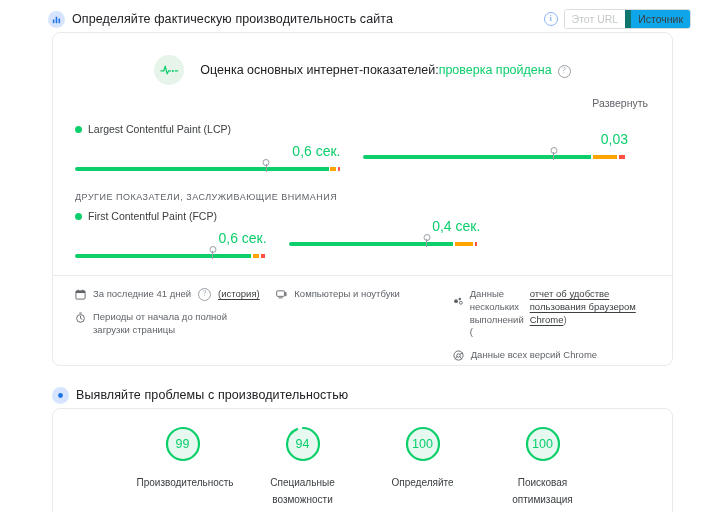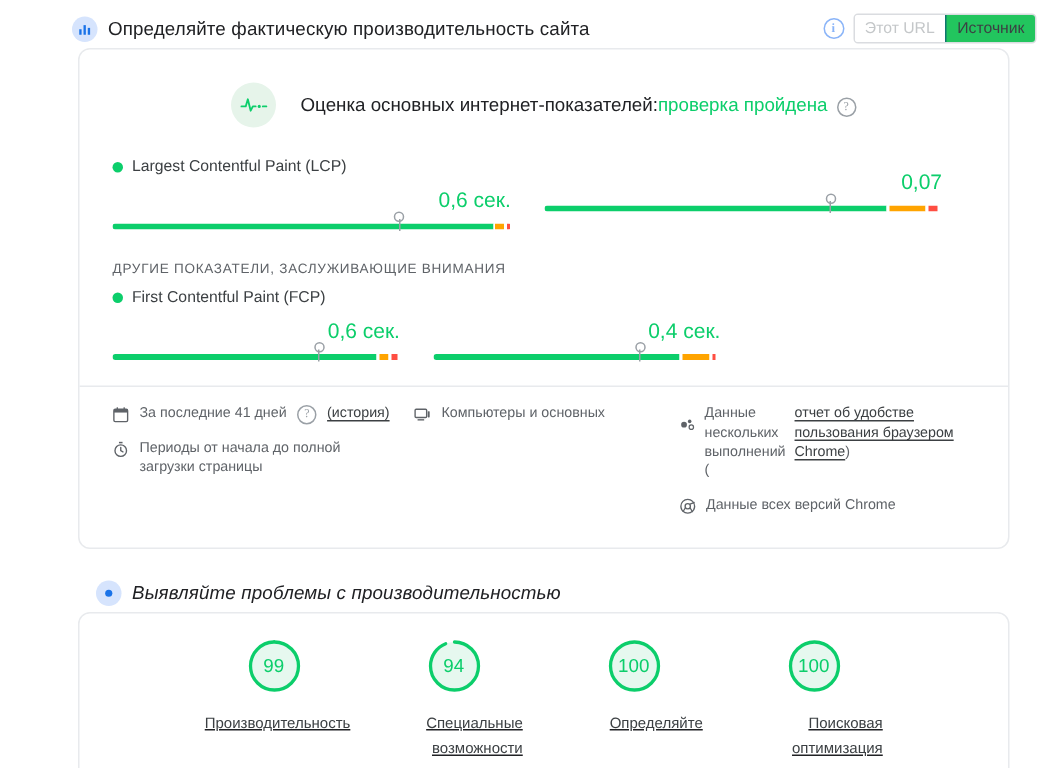--- a/index.html
+++ b/index.html
@@ -34,21 +34,21 @@
     border:1.2px solid #8ab4f8;color:#8ab4f8;
     font-size:8.5px;line-height:11px;text-align:center;font-weight:700;
     font-family:"Liberation Serif",serif;
   }
   .seg{display:flex;border:1px solid #dadce0;border-radius:3px;overflow:hidden;height:18px;}
   .seg div{
     font-size:10.5px;line-height:18px;padding:0 7px;
     color:#5f6368;background:#fff;white-space:nowrap;
   }
   .seg div.muted{color:#c4c7c9;}
-  .seg div.active{background:#22c55e;color:#3c4043;border-left:1px solid #0f766e;}
+  .seg div.active{background:#0ea5e9;color:#3c4043;border-left:6px solid #0f766e;}
 
   
   .card{
     position:absolute;left:52px;right:32px;
     border:1px solid #e8eaed;border-radius:8px;background:#fff;
   }
   #card-field{top:32px;height:332px;}
   #card-lab{top:408px;height:118px;}
 
   
@@ -64,21 +64,21 @@
     border:1px solid #9aa0a6;color:#9aa0a6;font-size:8px;line-height:10px;
     text-align:center;margin-left:6px;vertical-align:1px;
     font-family:"Liberation Serif",serif;
   }
   .expand{
     text-align:right;padding:6px 24px 0 0;font-size:10.5px;color:#5f6368;
   }
 
   
   .metrics{display:flex;padding:14px 22px 0 22px;}
-  .metrics.secondary{padding-top:8px;align-items:flex-end;}
+  .metrics.secondary{padding-top:8px;}
   .metric{flex:1 1 0;padding-right:22px;min-width:0;}
   .metrics.secondary .metric{flex:0 0 33.33%;}
   .m-head{display:flex;align-items:center;gap:6px;font-size:10.5px;white-space:nowrap;}
   .dot{width:7px;height:7px;border-radius:50%;background:#0cce6b;flex:none;}
   .m-name{color:#3c4043;text-underline-offset:2px;}
   .flask{flex:none}
   .m-val{
     text-align:right;font-size:14px;color:#0cce6b;margin:8px 0 5px;
     font-family:"Liberation Sans",sans-serif;
   }
@@ -109,21 +109,21 @@
   .meta-col{flex:1 1 0;padding-right:10px;}
   .meta-col.wide{flex:1.15 1 0;}
   .meta-row{display:flex;align-items:flex-start;gap:7px;margin-bottom:10px;line-height:1.35;}
   .meta-row svg{flex:none;margin-top:1px;}
   .meta-row a,.meta-link{color:#3c4043;text-decoration:underline;text-underline-offset:2px;}
   .runs{display:flex;gap:6px;}
   .runs .lbl{width:62px;}
 
   
   .scores{display:flex;justify-content:center;gap:28px;padding:16px 0 0;}
-  .score{width:92px;text-align:right;text-decoration:underline;}
+  .score{width:92px;text-align:center;}
   .gauge{
     width:38px;height:38px;margin:0 auto;position:relative;
   }
   .gauge svg{display:block;transform:rotate(-90deg);}
   .gauge span{
     position:absolute;inset:0;display:flex;align-items:center;justify-content:center;
     font-size:12.5px;color:#0cce6b;
   }
   .score-label{font-size:10px;color:#3c4043;margin-top:11px;line-height:1.7;}
 </style>
@@ -156,20 +156,21 @@
       <span class="cwv-ico">
         <svg width="19" height="12" viewBox="0 0 20 12">
           <path d="M1 7 L4 7 L5.5 2 L7.5 10 L9 7 L11 7" fill="none" stroke="#0cce6b" stroke-width="1.3" stroke-linecap="round" stroke-linejoin="round"></path>
           <circle cx="13.5" cy="7" r="1.1" fill="#0cce6b"></circle>
           <path d="M16 7 L18.5 7" stroke="#0cce6b" stroke-width="1.3" stroke-linecap="round"></path>
         </svg>
       </span>
       <span class="cwv-text"><span>Оценка основных интернет-показателей:</span><span class="pass">проверка пройдена</span><span class="q-ico">?</span></span>
     </div>
 
+    <div class="expand">Развернуть</div>
 
     <div class="metrics">
       <div class="metric">
         <div class="m-head">
           <span class="dot"></span>
           <span class="m-name">Largest Contentful Paint (LCP)</span>
         </div>
         <div class="m-val">0,6 сек.</div>
         <div class="bar-wrap">
           <div class="bar">
@@ -178,21 +179,21 @@
               <i class="s-avg" style="width:2.1%"></i>
               <i class="gap" style="width:.7%"></i>
               <i class="s-poor" style="width:1%"></i>
             </div>
           <span class="needle" style="left:72%"></span>
         </div>
       </div>
 
 
       <div class="metric">
-        <div class="m-val">0,07</div>
+        <div class="m-val">0,03</div>
         <div class="bar-wrap">
           <div class="bar">
               <i class="s-good" style="width:86%"></i>
               <i class="gap" style="width:.8%"></i>
               <i class="s-avg" style="width:9%"></i>
               <i class="gap" style="width:.8%"></i>
               <i class="s-poor" style="width:2.4%"></i>
             </div>
           <span class="needle" style="left:72%"></span>
         </div>
@@ -262,21 +263,21 @@
         </div>
       </div>
 
       <div class="meta-col">
         <div class="meta-row">
           <svg width="11" height="11" viewBox="0 0 12 12">
             <rect x=".8" y="2" width="8.4" height="6" rx=".8" fill="none" stroke="#5f6368" stroke-width="1"></rect>
             <rect x="2.6" y="9.2" width="4.8" height="1" fill="#5f6368"></rect>
             <rect x="10" y="3.4" width="1.4" height="4.6" rx=".5" fill="#5f6368"></rect>
           </svg>
-          <span>Компьютеры и основных</span>
+          <span>Компьютеры и ноутбуки</span>
         </div>
       </div>
 
       <div class="meta-col wide">
         <div class="meta-row runs">
           <svg width="11" height="11" viewBox="0 0 12 12" style="margin-top:8px">
             <circle cx="3.3" cy="5.6" r="2.1" fill="#5f6368"></circle>
             <circle cx="7.4" cy="3.2" r="1.3" fill="#5f6368"></circle>
             <circle cx="8.6" cy="7.4" r="1.6" fill="none" stroke="#5f6368" stroke-width=".9"></circle>
           </svg>
@@ -288,21 +289,21 @@
             <circle cx="6" cy="6" r="5" fill="none" stroke="#5f6368" stroke-width="1"></circle>
             <circle cx="6" cy="6" r="1.9" fill="none" stroke="#5f6368" stroke-width="1"></circle>
             <path d="M7.6 4.4 L11 3.2 M4.4 6.9 L2.4 10.2 M7.6 7 L9.6 10.3" stroke="#5f6368" stroke-width=".9"></path>
           </svg>
           <span>Данные всех версий Chrome</span>
         </div>
       </div>
     </div>
   </div>
 
-  <div class="sec-head" style="position:absolute;top:376px;left:16px;right:0;font-style:italic;">
+  <div class="sec-head" style="position:absolute;top:376px;left:4px;right:0;">
     <span class="badge" style="top:11px">
       <svg width="11" height="11" viewBox="0 0 12 12">
         <circle cx="6" cy="6" r="2.6" fill="#1a73e8"></circle>
       </svg>
     </span>
     <span class="sec-title">Выявляйте проблемы с производительностью</span>
   </div>
 
   <div class="card" id="card-lab">
     <div class="scores">

